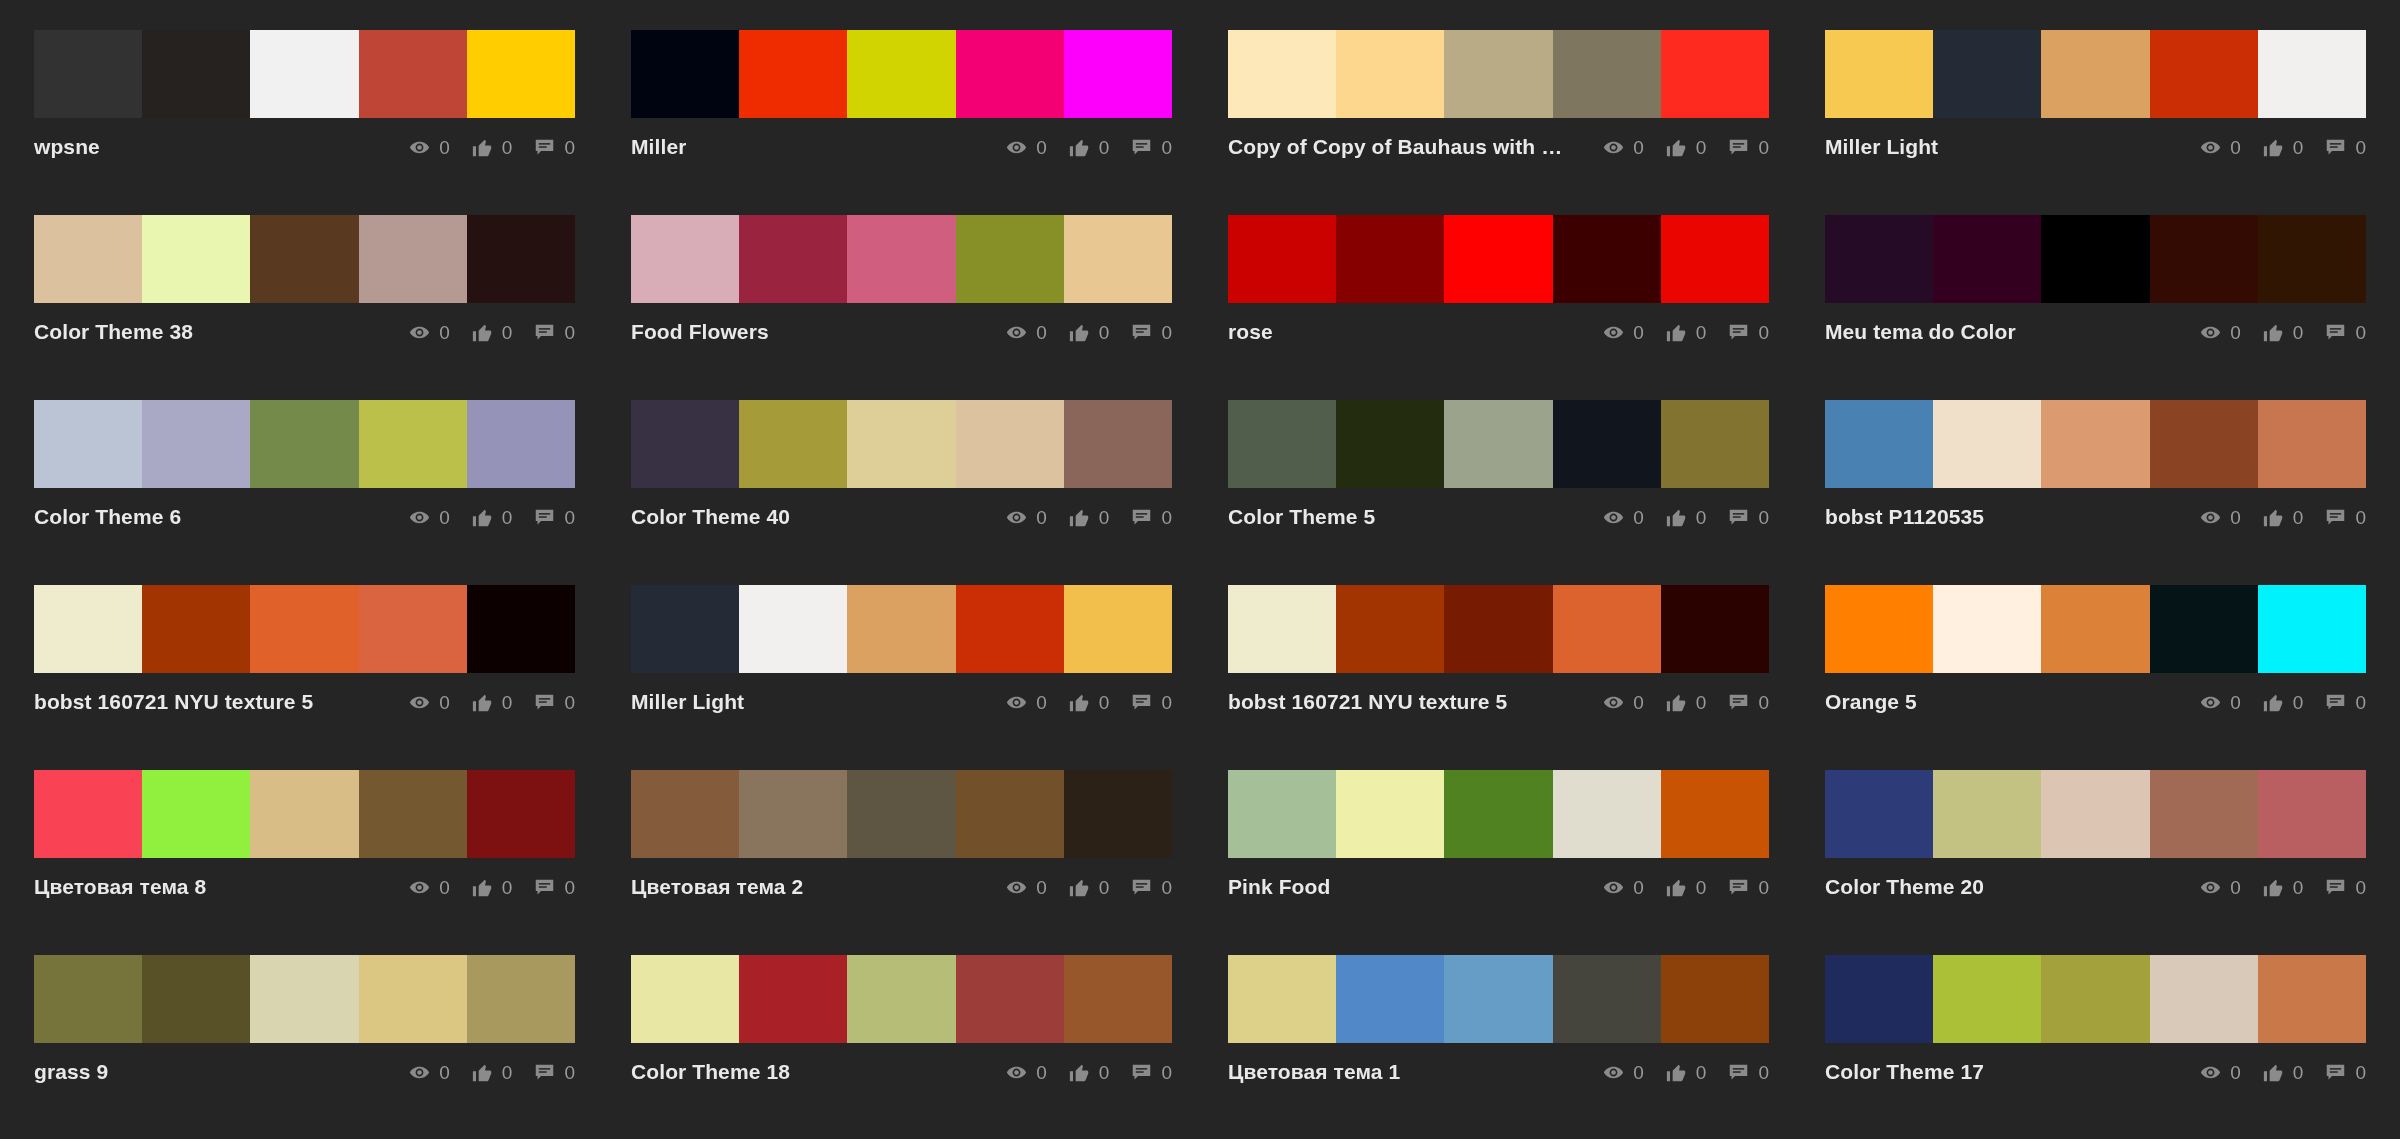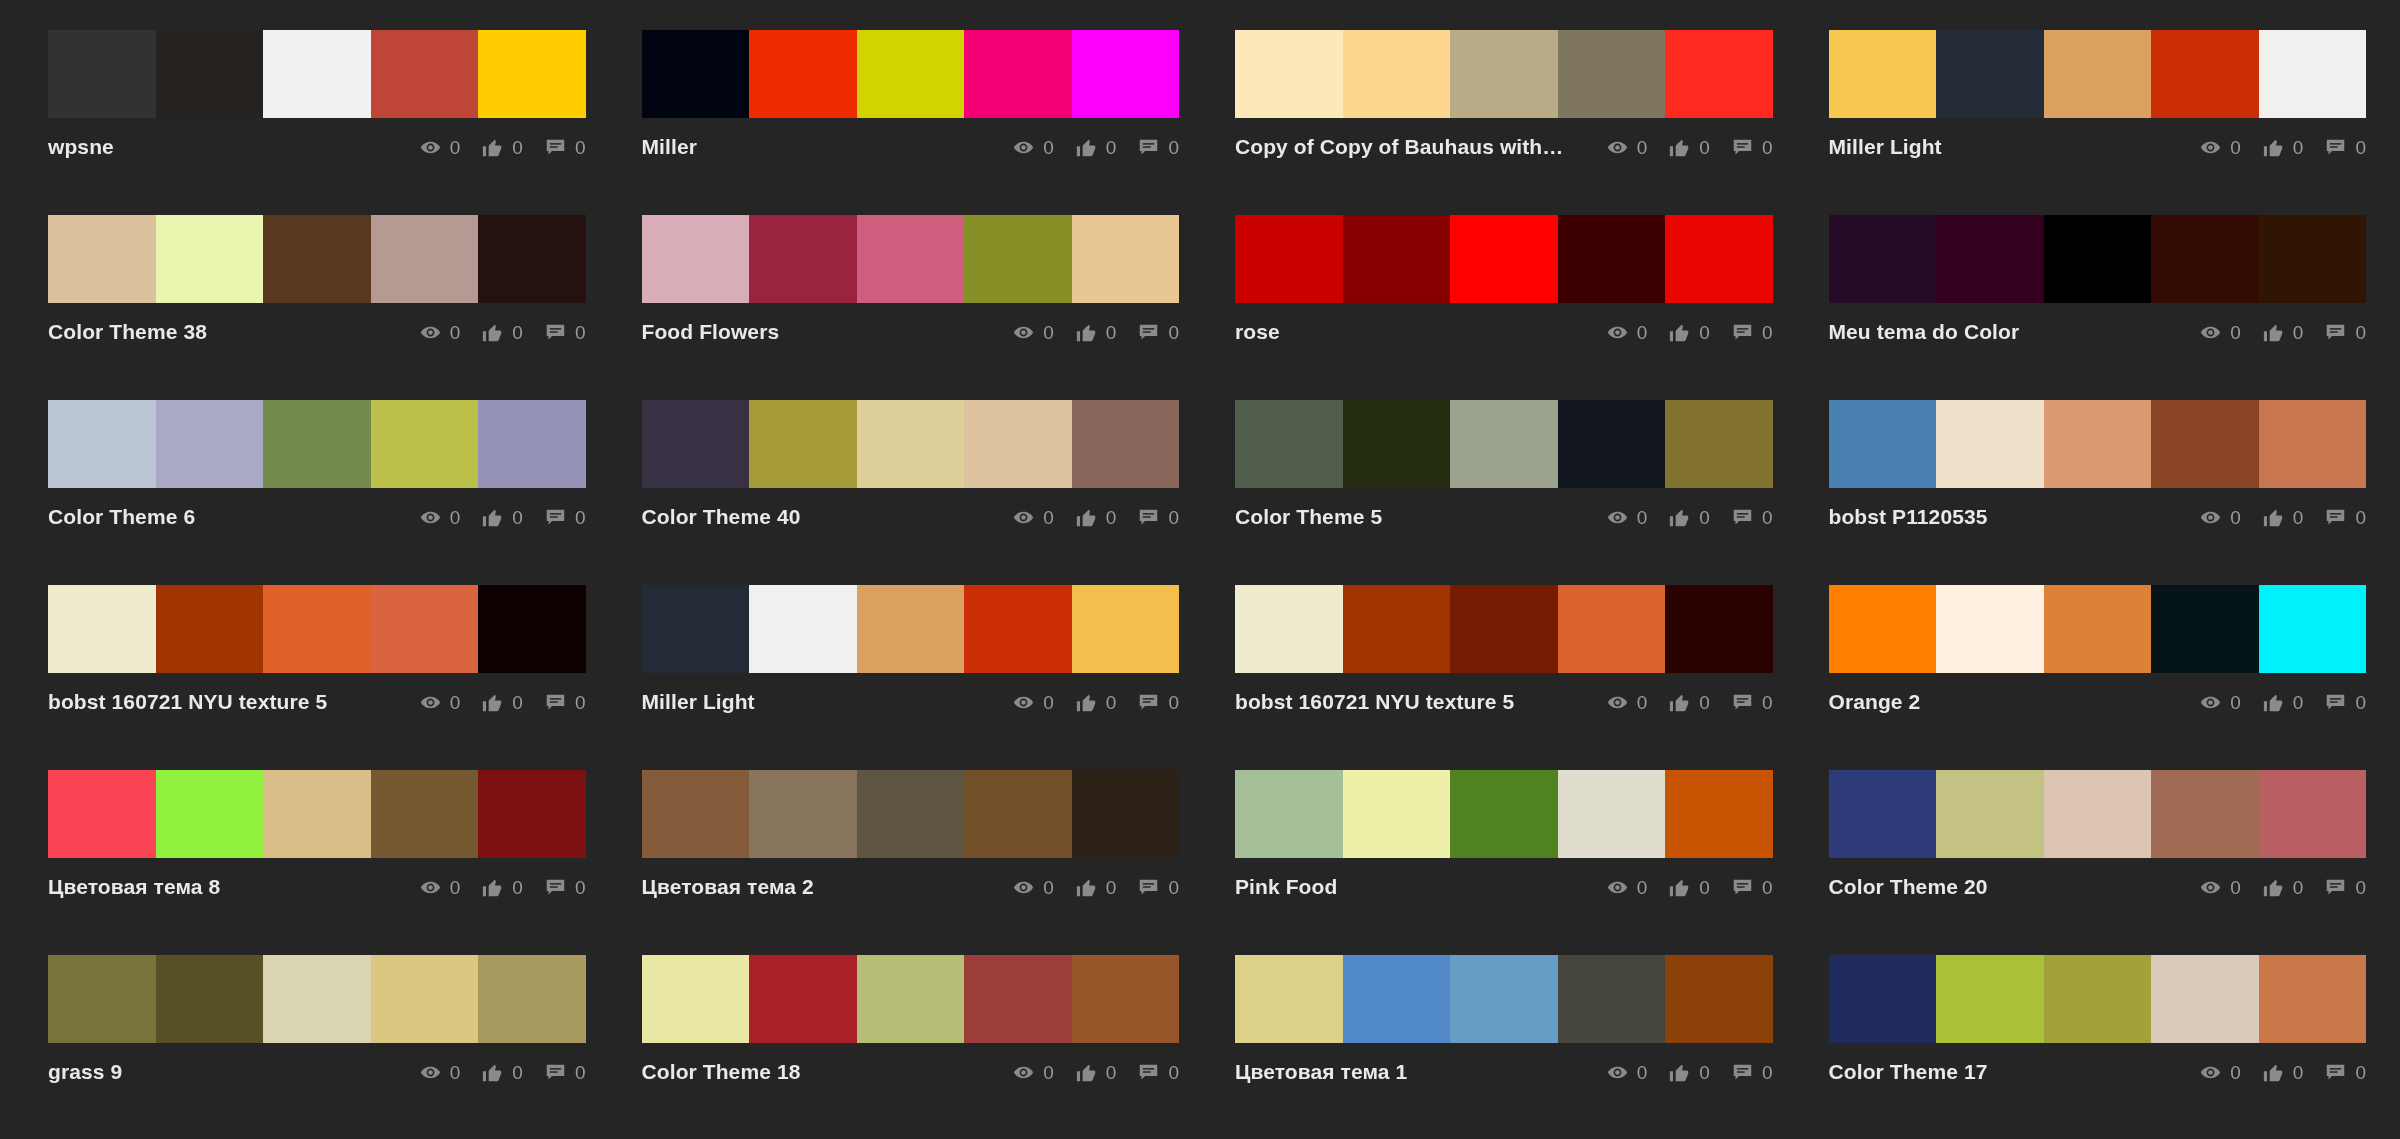--- a/index.html
+++ b/index.html
@@ -8,21 +8,21 @@
     width: 2400px; height: 1139px;
     background: #252525;
     font-family: "Liberation Sans", sans-serif;
     overflow: hidden;
   }
   #grid {
     display: grid;
     grid-template-columns: repeat(4, 1fr);
     column-gap: 56px;
     row-gap: 0px;
-    padding: 30px 34px 0 48px;
+    padding: 30px 34px 0 34px;
     width: 2400px;
   }
   .card {
     display: flex;
     flex-direction: column;
     margin-bottom: 0px;
     height: 185px;
   }
   .swatches {
     display: flex;
@@ -660,21 +660,21 @@
     </div>
     <div class="card">
       <div class="swatches">
         <div class="swatch" style="background: rgb(255, 128, 1);"></div>
         <div class="swatch" style="background: rgb(255, 240, 224);"></div>
         <div class="swatch" style="background: rgb(220, 129, 56);"></div>
         <div class="swatch" style="background: rgb(5, 20, 22);"></div>
         <div class="swatch" style="background: rgb(0, 243, 253);"></div>
       </div>
       <div class="meta">
-        <div class="title">Orange 2</div>
+        <div class="title">Orange 5</div>
         <div class="stats">
           <div class="stat">
             <span class="ico">
               <svg viewBox="0 0 24 24">
                 <path d="M12 5.5C6.9 5.5 2.7 8.6 1 12c1.7 3.4 5.9 6.5 11 6.5s9.3-3.1 11-6.5c-1.7-3.4-5.9-6.5-11-6.5zm0 11c-2.5 0-4.5-2-4.5-4.5S9.5 7.5 12 7.5s4.5 2 4.5 4.5-2 4.5-4.5 4.5zm0-7.2a2.7 2.7 0 100 5.4 2.7 2.7 0 000-5.4z"></path>
               </svg>
             </span>
             <span class="num">0</span>
           </div>
           <div class="stat">

